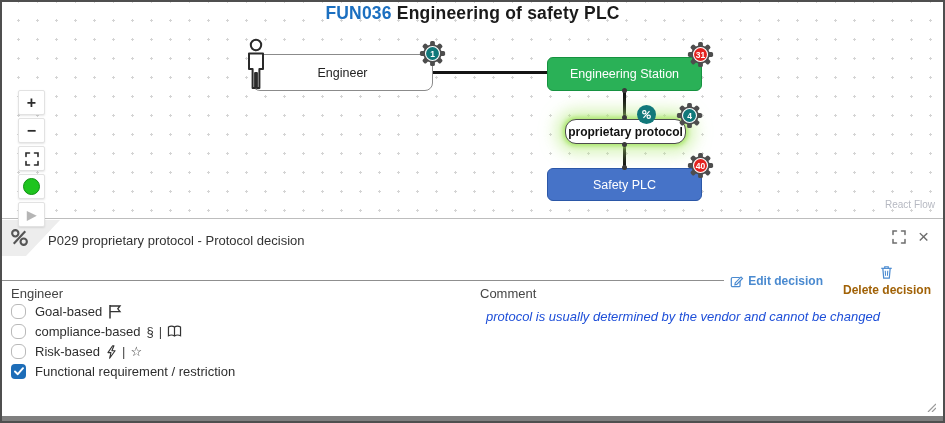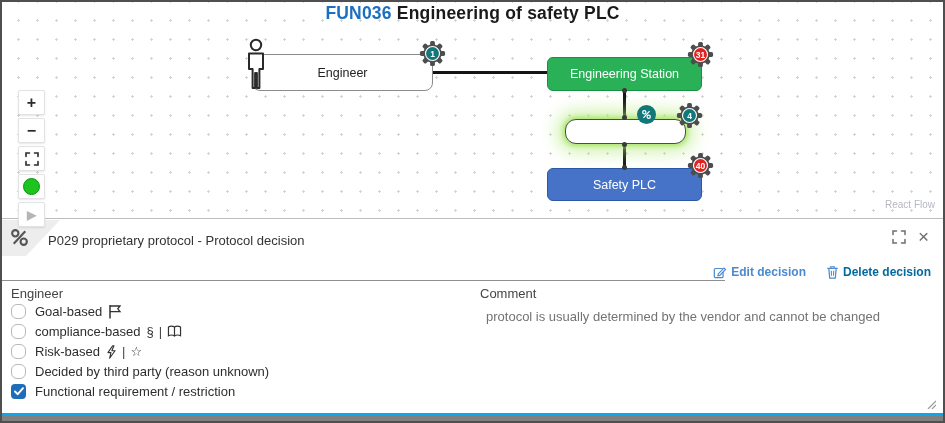--- a/index.html
+++ b/index.html
@@ -62,39 +62,39 @@
   .gear-badge { position:absolute; z-index:4; }
   .badge-num { font-family:"Liberation Sans", sans-serif; font-size:8.5px; font-weight:bold; fill:#fff; }
   .person-icon { position:absolute; left:-10px; top:-17px; }
   .mini-badge {
     position:absolute; left:71px; top:-15px; width:19px; height:19px; border-radius:50%;
     display:flex; align-items:center; justify-content:center; z-index:4;
   }
   
   .panel {
     position:absolute; left:0; right:0; top:218px; height:198px;
-    background:#fff; border-bottom:5px solid #0ea5e9;
+    background:#fff; border-bottom:2px solid #0ea5e9;
     font-size:13px; color:#333;
   }
   .corner-tab {
     position:absolute; left:0; top:0; width:58px; height:36px;
     background:#ededed; clip-path:polygon(0 0, 58px 0, 24px 36px, 0 36px);
   }
   .corner-tab svg { position:absolute; left:7px; top:7px; }
   .panel-title { position:absolute; left:46px; top:13px; font-size:13px; color:#333; }
   .panel-topright { position:absolute; right:14px; top:10px; display:flex; gap:12px; align-items:center; }
   .icon-btn { background:none; border:none; cursor:pointer; color:#6d6d6d; display:flex; align-items:center; }
   .close-glyph { font-size:19px; line-height:14px; color:#6d6d6d; }
   .actions { position:absolute; right:12px; top:45px; display:flex; gap:20px; z-index:2; background:#fff; padding-left:6px; }
   .action-link { display:flex; align-items:center; gap:4px; font-size:12px; cursor:pointer; text-decoration:none;font-weight:bold; }
   .header-divider { position:absolute; left:0; top:60px; width:723px; border-top:1px solid #8f8f8f; }
   .section-label { font-size:13px; color:#454545; }
   .rationale-label { position:absolute; left:9px; top:66px; }
   .comment-label { position:absolute; left:478px; top:66px; }
-  .comment-text { position:absolute; left:484px; top:89px; width:440px; font-size:13px; color:#737373; }
+  .comment-text { position:absolute; left:484px; top:89px; width:440px; font-size:13px; color:#1d4ed8;font-style:italic; }
   .options { position:absolute; left:9px; top:84px; display:flex; flex-direction:column; gap:5px; }
   .option-row { display:flex; align-items:center; gap:9px; height:15px; cursor:pointer; }
   .chk {
     width:15px; height:15px; border:1.5px solid #b9b9b9; border-radius:6px; background:#fff;
     display:flex; align-items:center; justify-content:center; flex:none;
   }
   .chk.checked { border:none; border-radius:4px; }
   .option-label { font-size:13px; color:#2e2e2e; white-space:nowrap; display:flex; align-items:center; gap:6px;text-align:right; }
   .opt-icons { display:flex; align-items:center; gap:5px; color:#333; }
   .pipe { color:#444; font-size:13px; }
@@ -170,20 +170,21 @@
   <div class="node node-station" style="background: rgb(42, 177, 87); border-color: rgb(21, 146, 63);">
     <span>Engineering Station</span>
     <svg class="gear-badge" style="right:-13px; top:-17px;" width="27" height="27" viewBox="-13.5 -13.5 27 27">
       <use href="#gear-base"></use>
       <circle r="7" stroke="#fff" stroke-width="1.1" fill="#e42320"></circle>
       <text class="badge-num" y="3.2" text-anchor="middle">31</text>
     </svg>
   </div>
 
   <div class="node node-protocol">
+    <span>proprietary protocol</span>
     <div class="mini-badge" style="background: rgb(17, 120, 122);">
       <svg width="11" height="11" viewBox="0 0 20 20">
         <circle cx="6" cy="6" r="3" fill="none" stroke="#fff" stroke-width="2.2"></circle>
         <circle cx="14" cy="14" r="3" fill="none" stroke="#fff" stroke-width="2.2"></circle>
         <line x1="15.5" y1="4" x2="4.5" y2="16" stroke="#fff" stroke-width="2.2"></line>
       </svg>
     </div>
     <svg class="gear-badge" style="right:-18px; top:-18px;" width="27" height="27" viewBox="-13.5 -13.5 27 27">
       <use href="#gear-base"></use>
       <circle r="7" stroke="#fff" stroke-width="1.1" fill="#11787a"></circle>
@@ -227,21 +228,21 @@
   </div>
 
   <div class="actions">
     <a class="action-link" style="color: rgb(74, 138, 208);">
       <svg width="14" height="14" viewBox="0 0 16 16">
         <rect x="1.5" y="4" width="10" height="10.5" rx="1.5" fill="none" stroke="#4a8ad0" stroke-width="1.4"></rect>
         <path d="M6 10.2 L12.6 3.4 L14.3 5.1 L7.7 11.9 L5.6 12.4 Z" fill="#fff" stroke="#4a8ad0" stroke-width="1.3"></path>
       </svg>
       <span>Edit decision</span>
     </a>
-    <a class="action-link" style="color: #0369a1;">
+    <a class="action-link" style="color: #a16207; flex-direction: column;">
       <svg width="13" height="14" viewBox="0 0 14 16">
         <line x1="1" y1="3.8" x2="13" y2="3.8" stroke="#4a8ad0" stroke-width="1.4"></line>
         <path d="M5 3.8 V2 H9 V3.8" fill="none" stroke="#4a8ad0" stroke-width="1.4"></path>
         <path d="M2.8 3.8 L3.8 15 H10.2 L11.2 3.8" fill="none" stroke="#4a8ad0" stroke-width="1.4"></path>
         <line x1="5.6" y1="6.5" x2="5.9" y2="12.3" stroke="#4a8ad0" stroke-width="1.2"></line>
         <line x1="8.4" y1="6.5" x2="8.1" y2="12.3" stroke="#4a8ad0" stroke-width="1.2"></line>
       </svg>
       <span>Delete decision</span>
     </a>
   </div>
@@ -284,26 +285,20 @@
         <span class="opt-icons">
           <svg width="11" height="14" viewBox="0 0 10 15">
             <path d="M6.2 .8 L1.2 8.2 H4.4 L3 14.2 L8.8 6.2 H5.4 L7.6 .8 Z" fill="none" stroke="#333" stroke-width="1.2" stroke-linejoin="round"></path>
           </svg>
           <span class="pipe">|</span>
           <span class="glyph-char">☆</span>
         </span>
       </span>
     </div>
 
-    <div class="option-row">
-      <span class="chk"></span>
-      <span class="option-label">
-        <span>Decided by third party (reason unknown)</span>
-      </span>
-    </div>
 
     <div class="option-row">
       <span class="chk checked" style="background: rgb(29, 109, 184);">
         <svg width="10" height="9" viewBox="0 0 10 9">
           <polyline points="1,4.5 3.8,7.2 9,1.2" fill="none" stroke="#fff" stroke-width="1.9" stroke-linecap="round" stroke-linejoin="round"></polyline>
         </svg>
       </span>
       <span class="option-label">
         <span>Functional requirement / restriction</span>
       </span>

